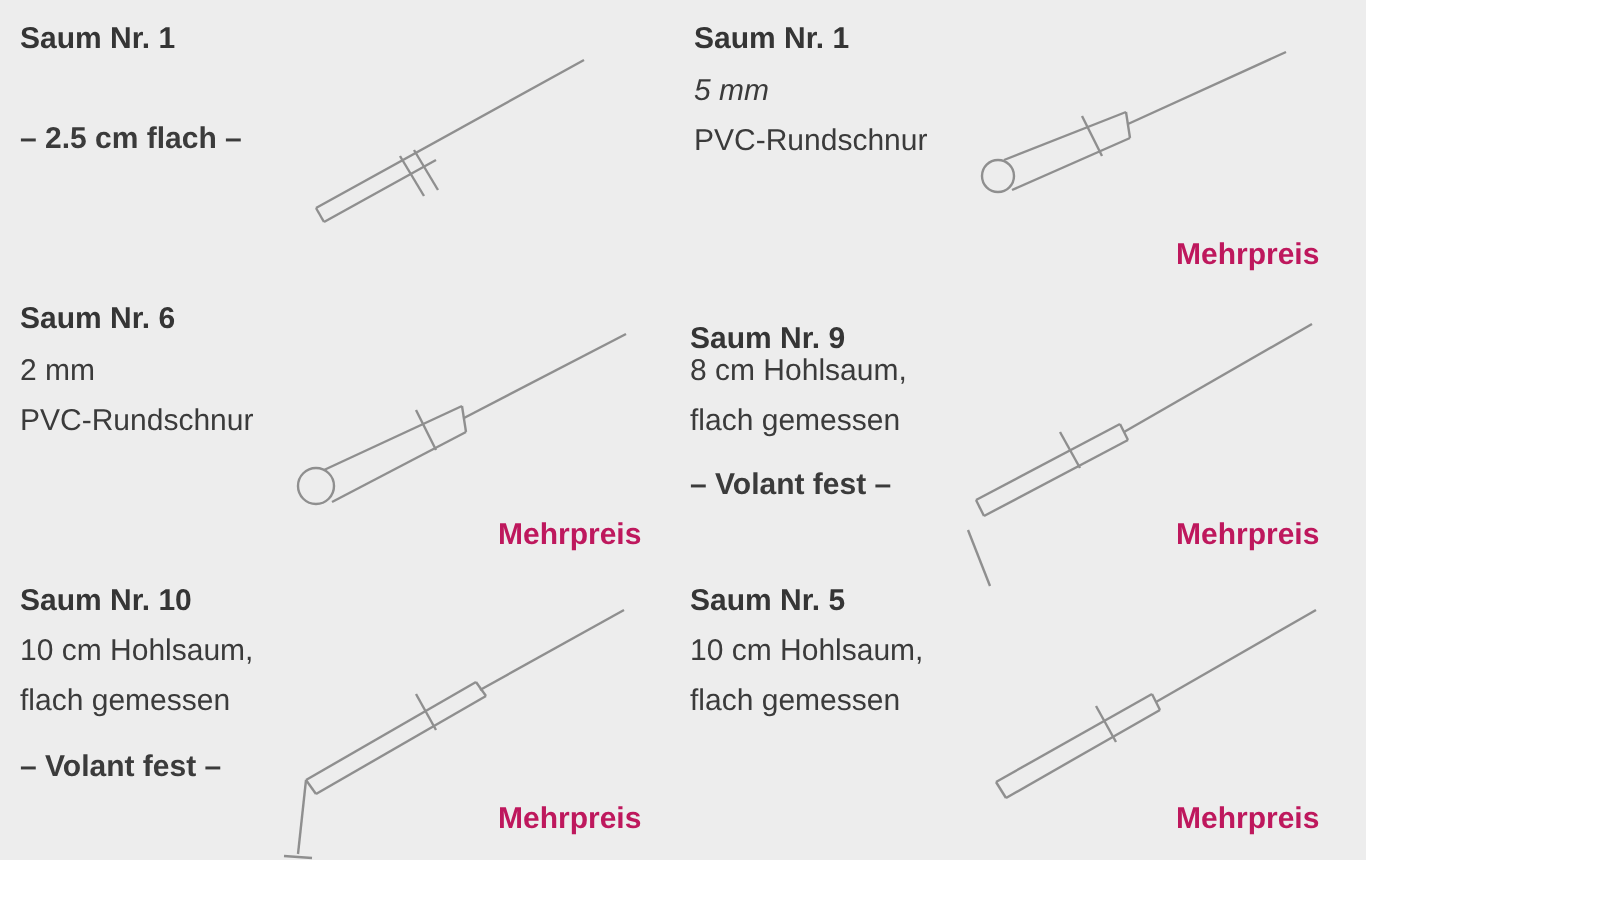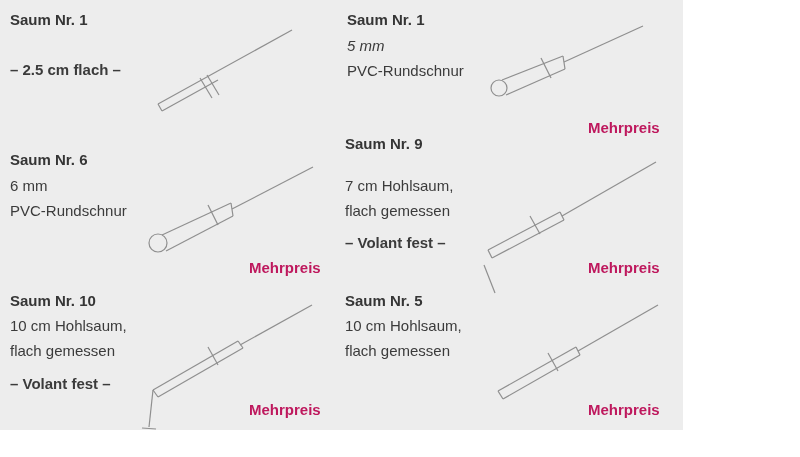--- a/index.html
+++ b/index.html
@@ -60,36 +60,36 @@
       <line x1="17" y1="64" x2="78" y2="40"></line>
       <line x1="21" y1="79" x2="80" y2="53"></line>
       <line x1="78" y1="40" x2="80" y2="53"></line>
       <line x1="79" y1="46" x2="158" y2="10"></line>
       <line x1="56" y1="42" x2="66" y2="62"></line>
     </svg>
   </div>
 
   <div>
     <div class="txt title" style="left:10px; top:150px;text-align:center;">Saum Nr. 6</div>
-    <div class="txt" style="left:10px; top:176px;">6 mm</div>
+    <div class="txt" style="left:10px; top:176px;">2 mm</div>
     <div class="txt" style="left:10px; top:201px;">PVC-Rundschnur</div>
     <div class="txt price" style="left:249px; top:258px;">Mehrpreis</div>
     <svg class="drawing" style="left:145px; top:155px;" width="175" height="102" viewBox="0 0 175 102">
       <circle cx="13" cy="88" r="9"></circle>
       <line x1="17" y1="80" x2="86" y2="48"></line>
       <line x1="21" y1="96" x2="88" y2="61"></line>
       <line x1="86" y1="48" x2="88" y2="61"></line>
       <line x1="87" y1="54" x2="168" y2="12"></line>
       <line x1="63" y1="50" x2="73" y2="70"></line>
     </svg>
   </div>
 
   <div>
-    <div class="txt title" style="left:345px; top:134px;text-align:right;">Saum Nr. 9</div>
-    <div class="txt" style="left:345px; top:176px;">7 cm Hohlsaum,</div>
+    <div class="txt title" style="left:345px; top:160px;text-align:right;">Saum Nr. 9</div>
+    <div class="txt" style="left:345px; top:176px;">8 cm Hohlsaum,</div>
     <div class="txt" style="left:345px; top:201px;">flach gemessen</div>
     <div class="txt bold" style="left:345px; top:233px;">– Volant fest –</div>
     <div class="txt price" style="left:588px; top:258px;">Mehrpreis</div>
     <svg class="drawing" style="left:478px; top:150px;" width="185" height="145" viewBox="0 0 185 145">
       <line x1="10" y1="100" x2="82" y2="62"></line>
       <line x1="14" y1="108" x2="86" y2="70"></line>
       <line x1="10" y1="100" x2="14" y2="108"></line>
       <line x1="82" y1="62" x2="86" y2="70"></line>
       <line x1="84" y1="66" x2="178" y2="12"></line>
       <line x1="52" y1="66" x2="62" y2="84"></line>

